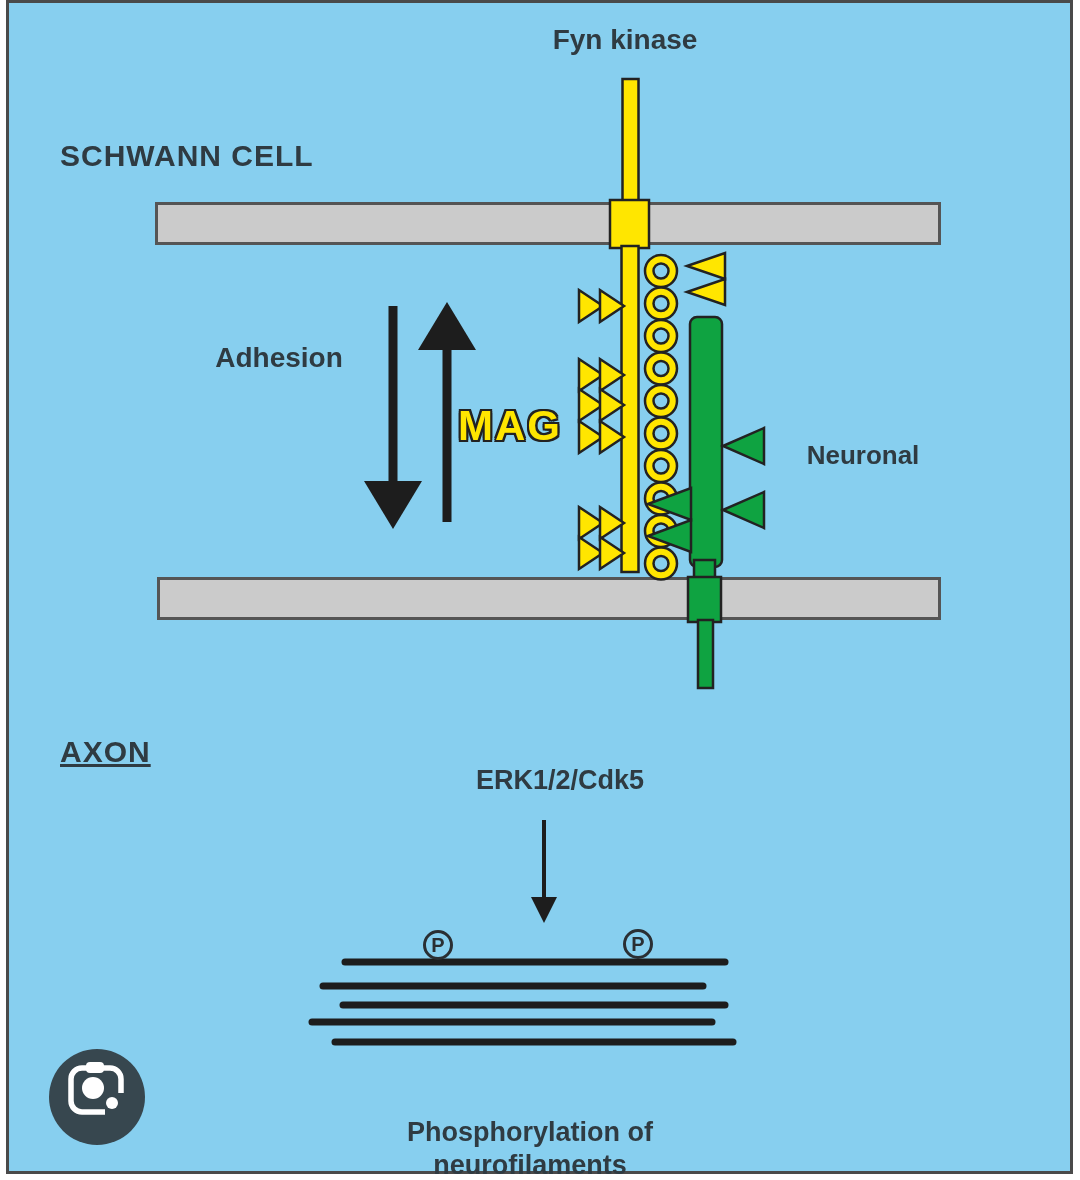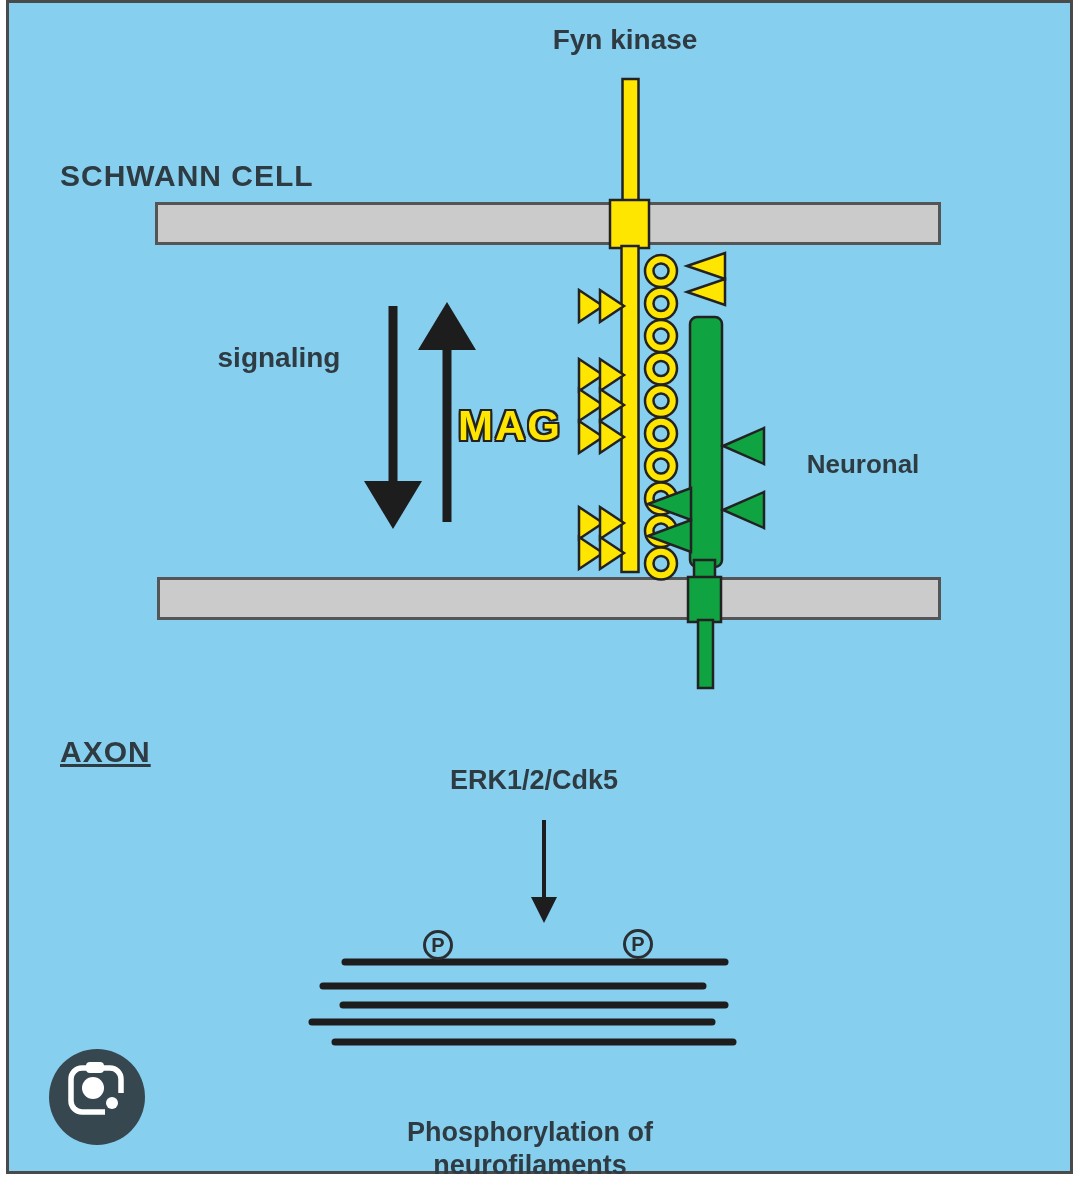--- a/index.html
+++ b/index.html
@@ -11,29 +11,29 @@
   .membrane{position:absolute;height:43px;
             background:var(--membrane-gray,#CBCBCB);
             border:3px solid var(--membrane-border,#555555);box-sizing:border-box;}
   .membrane.top{left:155px;top:202px;width:786px;}
   .membrane.bottom{left:157px;top:577px;width:784px;}
   svg.shapes{position:absolute;left:0;top:0;}
   .lbl{position:absolute;font-weight:bold;color:var(--text-dark,#2F3B42);
        white-space:pre;line-height:1.0;}
   .lbl.center{text-align:center;white-space:normal;}
   .fyn{left:520px;top:26px;width:210px;font-size:28px;text-align:center;}
-  .schwann{left:60px;top:141px;font-size:30px;letter-spacing:1px;margin-top:20px;}
+  .schwann{left:60px;top:141px;font-size:30px;letter-spacing:1px;}
   .adhesion{left:169px;top:339px;width:220px;font-size:28px;line-height:38px;}
   .mag{left:458px;top:405px;font-size:42px;letter-spacing:2px;
        color:var(--mag-yellow,#FFE600);
        text-shadow:-2px -2px 0 #222,2px -2px 0 #222,-2px 2px 0 #222,2px 2px 0 #222,
                    0 -2px 0 #222,0 2px 0 #222,-2px 0 0 #222,2px 0 0 #222;}
-  .neuronal{left:763px;top:438px;width:200px;font-size:26px;line-height:34px;margin-top:9px;}
+  .neuronal{left:763px;top:438px;width:200px;font-size:26px;line-height:34px;}
   .axon{left:60px;top:737px;font-size:30px;letter-spacing:1px;text-decoration:underline;}
-  .erk{left:450px;top:767px;width:220px;font-size:27px;}
+  .erk{left:450px;top:767px;width:220px;font-size:27px;text-align:center;}
   .phospho{left:370px;top:1116px;width:320px;font-size:27px;line-height:33px;}
   .pbadge{position:absolute;width:30px;height:30px;border-radius:50%;
           border:3px solid #2a2f33;box-sizing:border-box;
           color:#2a2f33;font-weight:bold;font-size:20px;
           display:flex;align-items:center;justify-content:center;}
   .pbadge.p1{left:423px;top:930px;}
   .pbadge.p2{left:623px;top:929px;}
   .lens{position:absolute;left:49px;top:1049px;width:96px;height:96px;
         border-radius:50%;background:var(--lens-bg,#37474F);cursor:pointer;}
 </style>
@@ -134,21 +134,21 @@
       <line x1="323" y1="986" x2="703" y2="986"></line>
       <line x1="343" y1="1005" x2="725" y2="1005"></line>
       <line x1="312" y1="1022" x2="712" y2="1022"></line>
       <line x1="335" y1="1042" x2="733" y2="1042"></line>
     </g>
   </svg>
 
   <div class="lbl fyn">Fyn kinase</div>
   <div class="lbl schwann">SCHWANN CELL</div>
   <div class="lbl adhesion center">
-    <div>signaling</div>
+    <div>Adhesion</div>
   </div>
   <div class="lbl mag">MAG</div>
   <div class="lbl neuronal center">
     <div>Neuronal</div>
   </div>
   <div class="lbl axon">AXON</div>
   <div class="lbl erk">ERK1/2/Cdk5</div>
   <div class="lbl phospho center">
     <div>Phosphorylation of</div>
     <div>neurofilaments</div>

